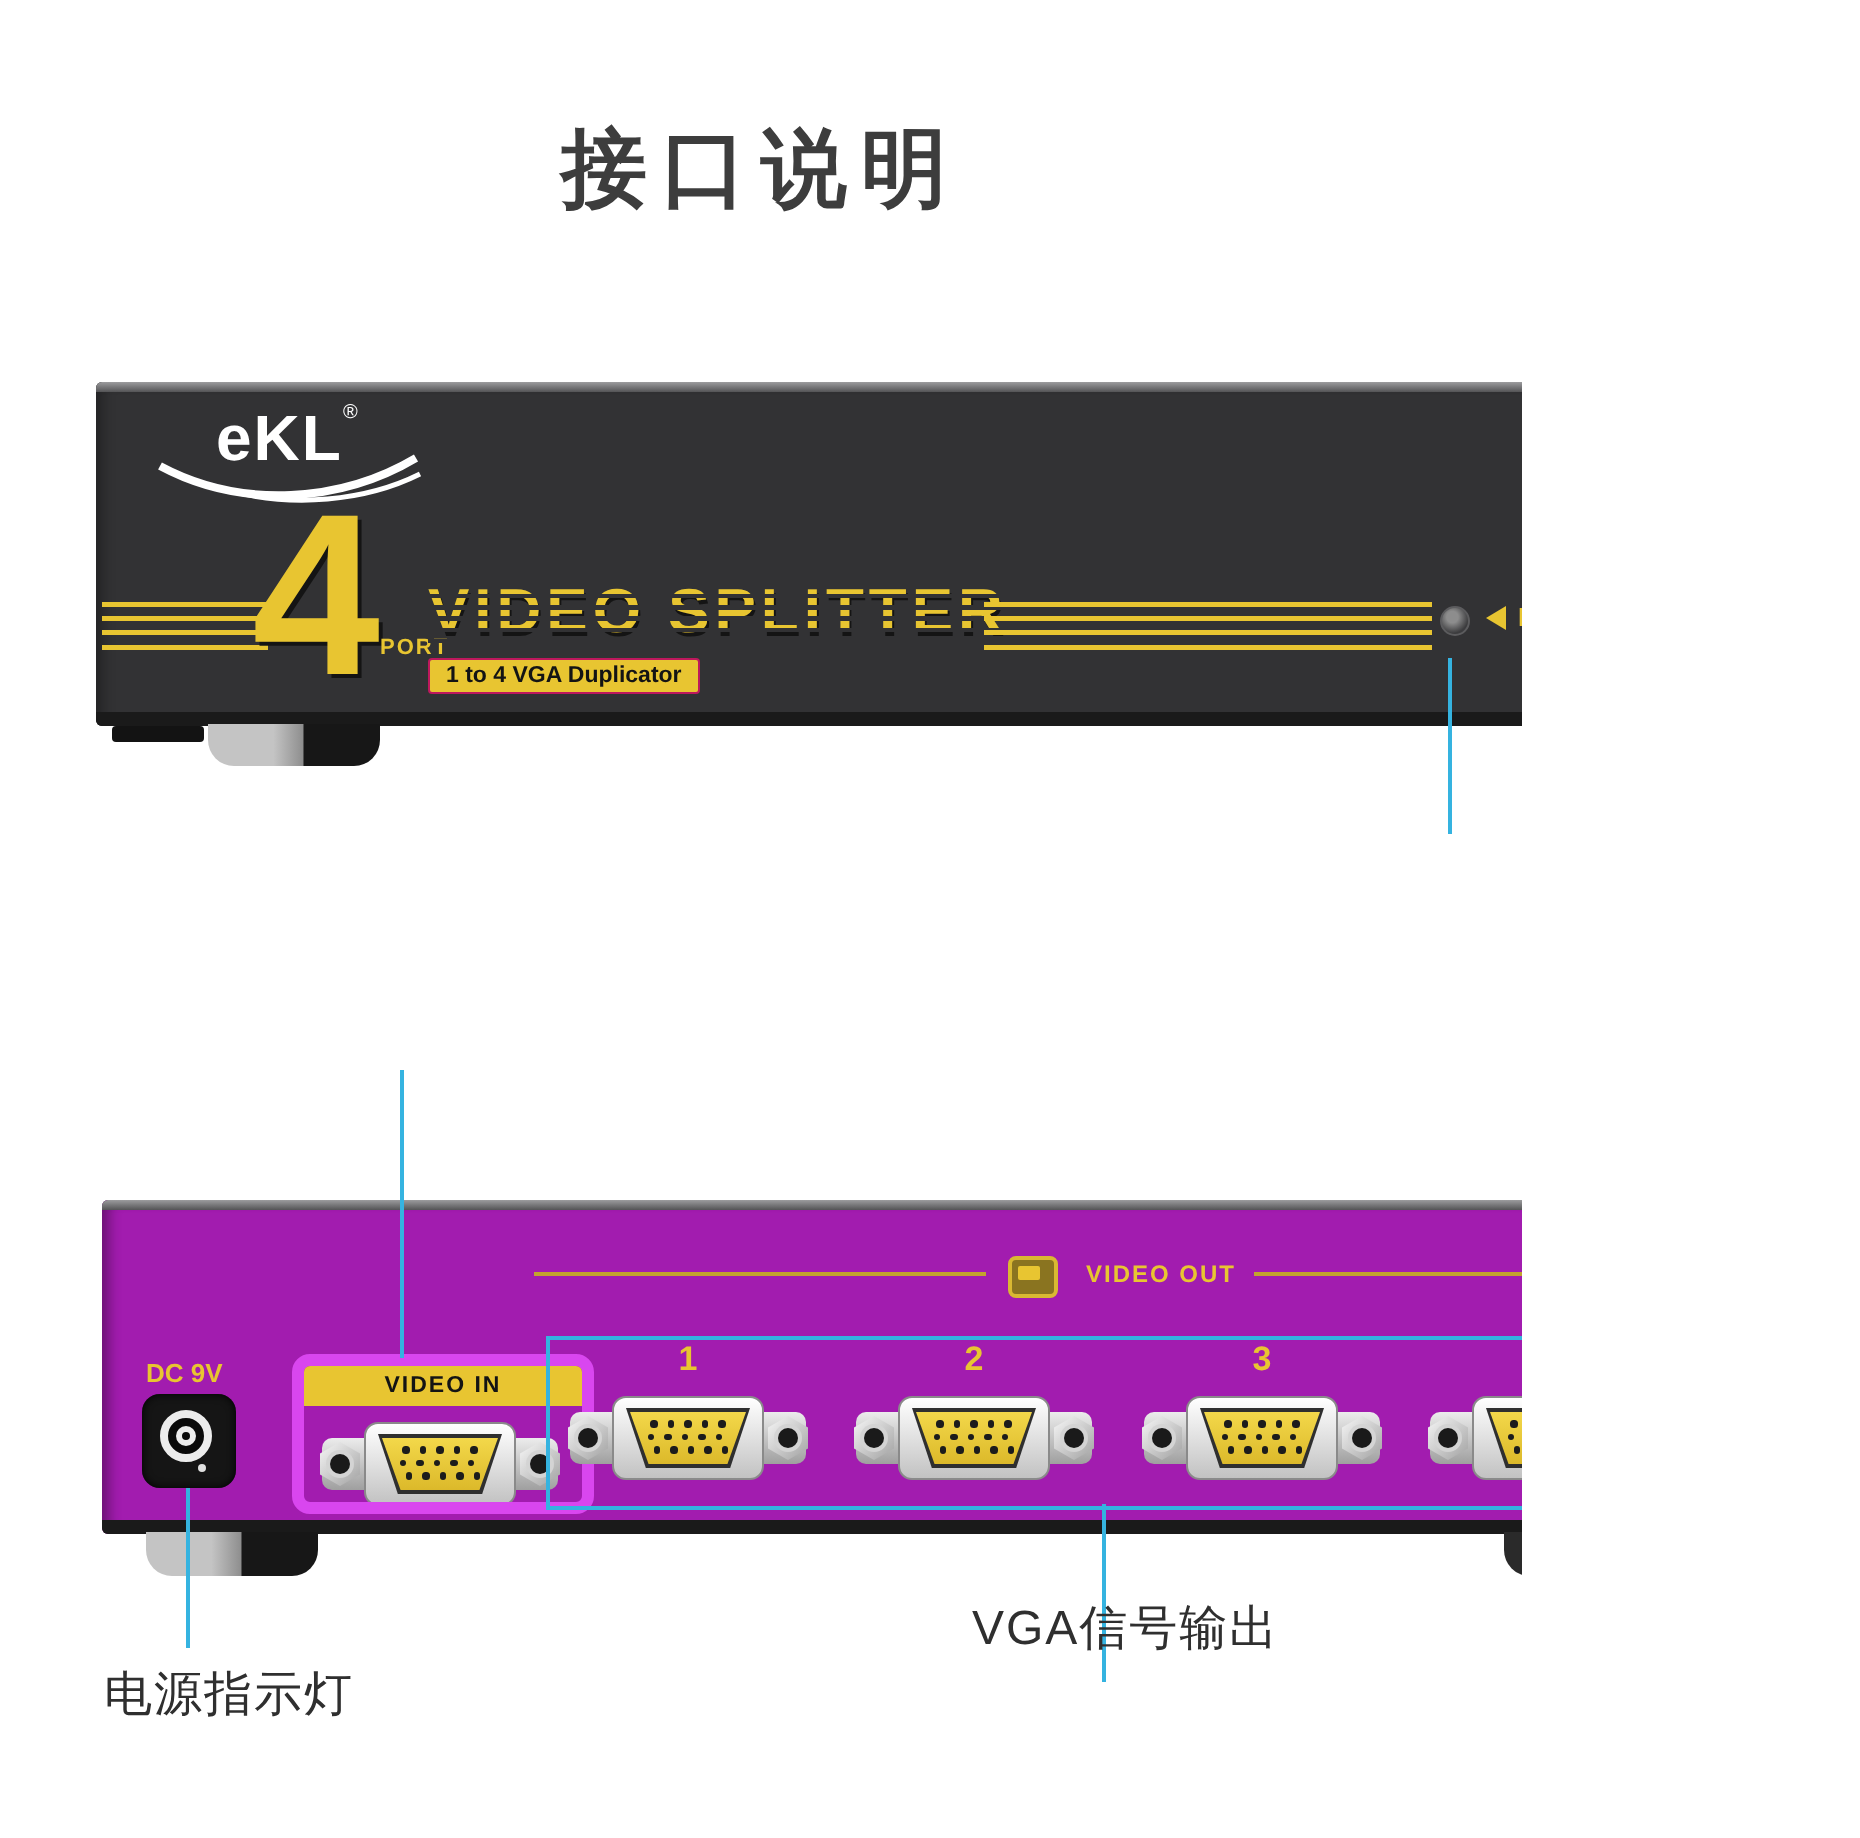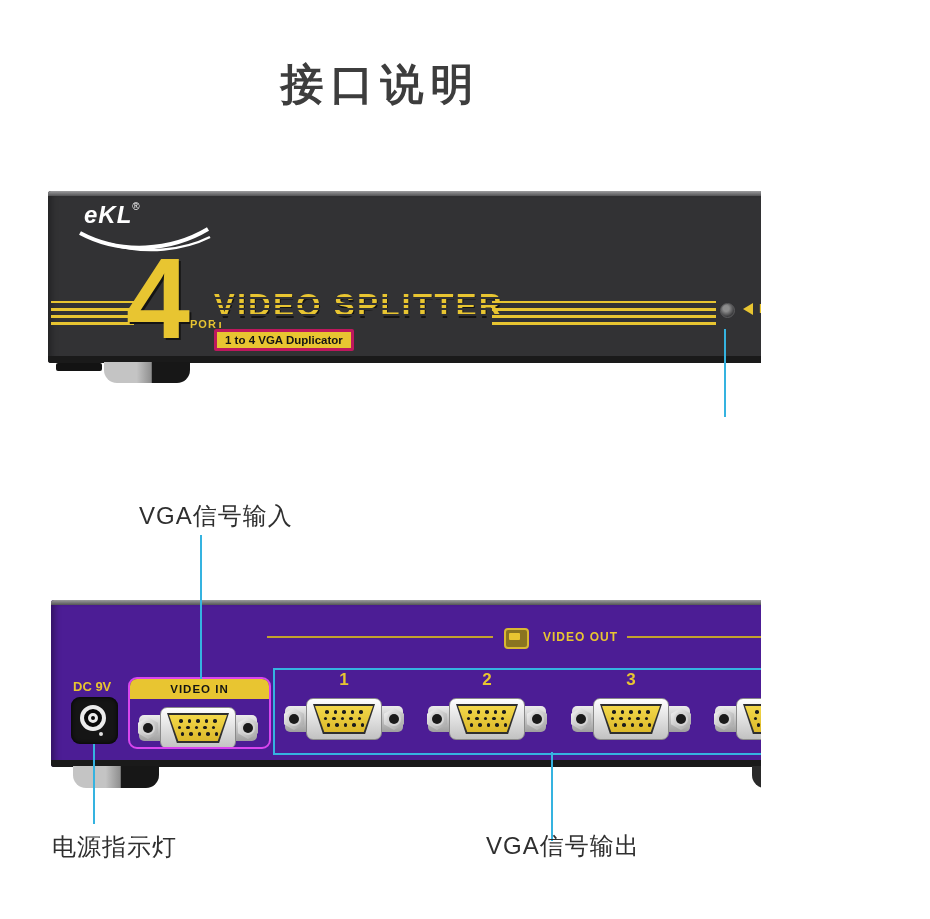--- a/index.html
+++ b/index.html
@@ -12,47 +12,47 @@
 
   
   .device{position:absolute;border-radius:3px;}
   .device .edge-top{position:absolute;left:0;top:0;width:100%;height:5px;
                     background:linear-gradient(#9c9c9e,#545456);border-radius:3px 3px 0 0;}
   .device .edge-bottom{position:absolute;left:0;bottom:0;width:100%;height:7px;background:#1a1a1a;
                        border-radius:0 0 3px 3px;}
 
   .front{left:48px;top:191px;width:831px;height:172px;background:#323234;
          box-shadow:inset -4px 0 6px rgba(0,0,0,.35), inset 4px 0 6px rgba(0,0,0,.25);}
-  .rear{left:51px;top:600px;width:829px;height:167px;background:#4c1d95;
+  .rear{left:51px;top:600px;width:829px;height:167px;background:#a21caf;
         box-shadow:inset -4px 0 6px rgba(0,0,0,.4), inset 4px 0 6px rgba(0,0,0,.3);}
 
   
   .logo{position:absolute;left:36px;top:10px;color:#fff;}
-  .logo-text{font-size:24px;font-weight:bold;font-style:italic;letter-spacing:1px;}
+  .logo-text{font-size:32px;font-weight:bold;letter-spacing:1px;margin-left:24px;}
   .logo-reg{font-size:10px;vertical-align:top;}
   .swoosh{position:absolute;left:-8px;top:24px;}
 
   .stripes{position:absolute;height:24px;
            background:repeating-linear-gradient(to bottom,#e8c531 0 2.5px,transparent 2.5px 7.1px);}
   .s-left{left:3px;top:110px;width:83px;}
   .s-mid{left:444px;top:110px;width:224px;}
   .s-right{left:760px;top:110px;width:69px;}
 
   .big4{position:absolute;left:78px;top:64px;font-size:115px;line-height:86px;font-weight:bold;
         color:#e8c531;text-shadow:2px 2px 0 #141414;}
   .port-word{position:absolute;left:142px;top:127px;font-size:11px;font-weight:bold;color:#e8c531;
              letter-spacing:1px;text-align:center;}
 
   .splitter-name{position:absolute;left:166px;top:97px;font-size:31px;font-weight:bold;
                  letter-spacing:2.5px;color:#e8c531;text-shadow:1px 2px 0 #141414;}
   .splitter-name::after{content:"";position:absolute;inset:0;
        background:repeating-linear-gradient(to bottom,transparent 0 3.4px,#323234 3.4px 5.6px);}
 
   .badge{position:absolute;left:166px;top:138px;background:#e8c531;color:#141414;
-         font-size:11.5px;font-weight:bold;padding:2px 8px;border:3px solid #be185d;border-radius:2px;}
+         font-size:11.5px;font-weight:bold;padding:2px 8px;border:1px solid #be185d;border-radius:2px;}
 
   .led{position:absolute;left:672px;top:112px;width:13px;height:13px;border-radius:50%;
        background:radial-gradient(circle at 40% 35%,#8d8d8d 0 25%,#3c3c3e 70%);
        border:1px solid #5c5c5e;}
   .power{position:absolute;left:695px;top:110px;display:flex;align-items:center;gap:6px;
          color:#e8c531;font-size:13px;font-weight:bold;letter-spacing:1px;}
   .tri{width:0;height:0;border-top:6px solid transparent;border-bottom:6px solid transparent;
        border-right:10px solid #e8c531;}
 
   
@@ -72,21 +72,21 @@
              letter-spacing:1px;}
 
   .dc-label{position:absolute;left:22px;top:79px;font-size:13px;font-weight:bold;color:#e8c531;}
   .dc-jack{position:absolute;left:20px;top:97px;width:47px;height:47px;background:#151515;
            border-radius:9px;box-shadow:inset 0 0 4px #000;}
   .ring-outer{position:absolute;left:9px;top:8px;width:18px;height:18px;border:4px solid #ececec;
               border-radius:50%;background:#0a0a0a;display:flex;align-items:center;justify-content:center;}
   .ring-inner{width:4px;height:4px;border:3px solid #ececec;border-radius:50%;background:#0a0a0a;}
   .jack-dot{position:absolute;left:28px;top:35px;width:4px;height:4px;background:#e0e0e0;border-radius:50%;}
 
-  .vin-box{position:absolute;left:77px;top:77px;width:139px;height:68px;border:2px solid #d946ef;
+  .vin-box{position:absolute;left:95px;top:77px;width:139px;height:68px;border:6px solid #d946ef;
            border-radius:9px;overflow:hidden;}
   .vin-head{height:20px;background:#e8c531;color:#141414;font-size:11.5px;font-weight:bold;
             text-align:center;line-height:20px;letter-spacing:1px;}
   .vin-box .vga{position:absolute;left:9px;top:24px;}
 
   .out-rect{position:absolute;left:222px;top:68px;width:573px;height:83px;
             border:2px solid #35b3e0;}
   .port-group{position:absolute;top:70px;width:118px;text-align:center;}
   .pg-1{left:234px;} .pg-2{left:377px;} .pg-3{left:521px;} .pg-4{left:664px;}
   .port-num{height:24px;font-size:17px;font-weight:bold;color:#e8c531;}
@@ -151,21 +151,20 @@
     <div class="stripes s-right"></div>
   </section>
 
   <div class="tab" style="left:56px;top:363px;width:46px;height:8px;"></div>
   <div class="foot" style="left:104px;top:362px;width:86px;"></div>
   <div class="foot" style="left:776px;top:362px;width:88px;"></div>
   <div class="tab" style="left:846px;top:359px;width:30px;height:11px;"></div>
 
   <div class="cline" style="left:724px;top:329px;height:88px;"></div>
 
-  <div class="clabel" style="left:139px;top:500px;">VGA信号输入</div>
   <div class="cline" style="left:200px;top:535px;height:144px;"></div>
 
   <section class="device rear">
     <div class="edge-top"></div>
     <div class="edge-bottom"></div>
 
     <div class="hline hl-left"></div>
     <div class="mon-icon"></div>
     <div class="vout-text">VIDEO OUT</div>
     <div class="hline hl-right"></div>
@@ -383,15 +382,15 @@
 
   <div class="foot" style="left:73px;top:766px;width:86px;height:22px;"></div>
   <div class="foot" style="left:752px;top:766px;width:72px;height:22px;background:linear-gradient(90deg,#2a2a2a 0 40%,#111 60%);"></div>
   <div class="tab" style="left:826px;top:769px;width:38px;height:9px;background:repeating-linear-gradient(90deg,#d6d6d6 0 9px,#2a2a2a 9px 13px);border-radius:4px;"></div>
   <div class="tab" style="left:858px;top:762px;width:47px;height:18px;border-radius:3px;"></div>
 
   <div class="cline" style="left:93px;top:744px;height:80px;"></div>
   <div class="clabel" style="left:52px;top:831px;">电源指示灯</div>
 
   <div class="cline" style="left:551px;top:752px;height:89px;"></div>
-  <div class="clabel" style="left:486px;top:830px;">VGA信号输出</div>
+  <div class="clabel" style="left:486px;top:798px;">VGA信号输出</div>
 
 </div>
 
 </body></html>

